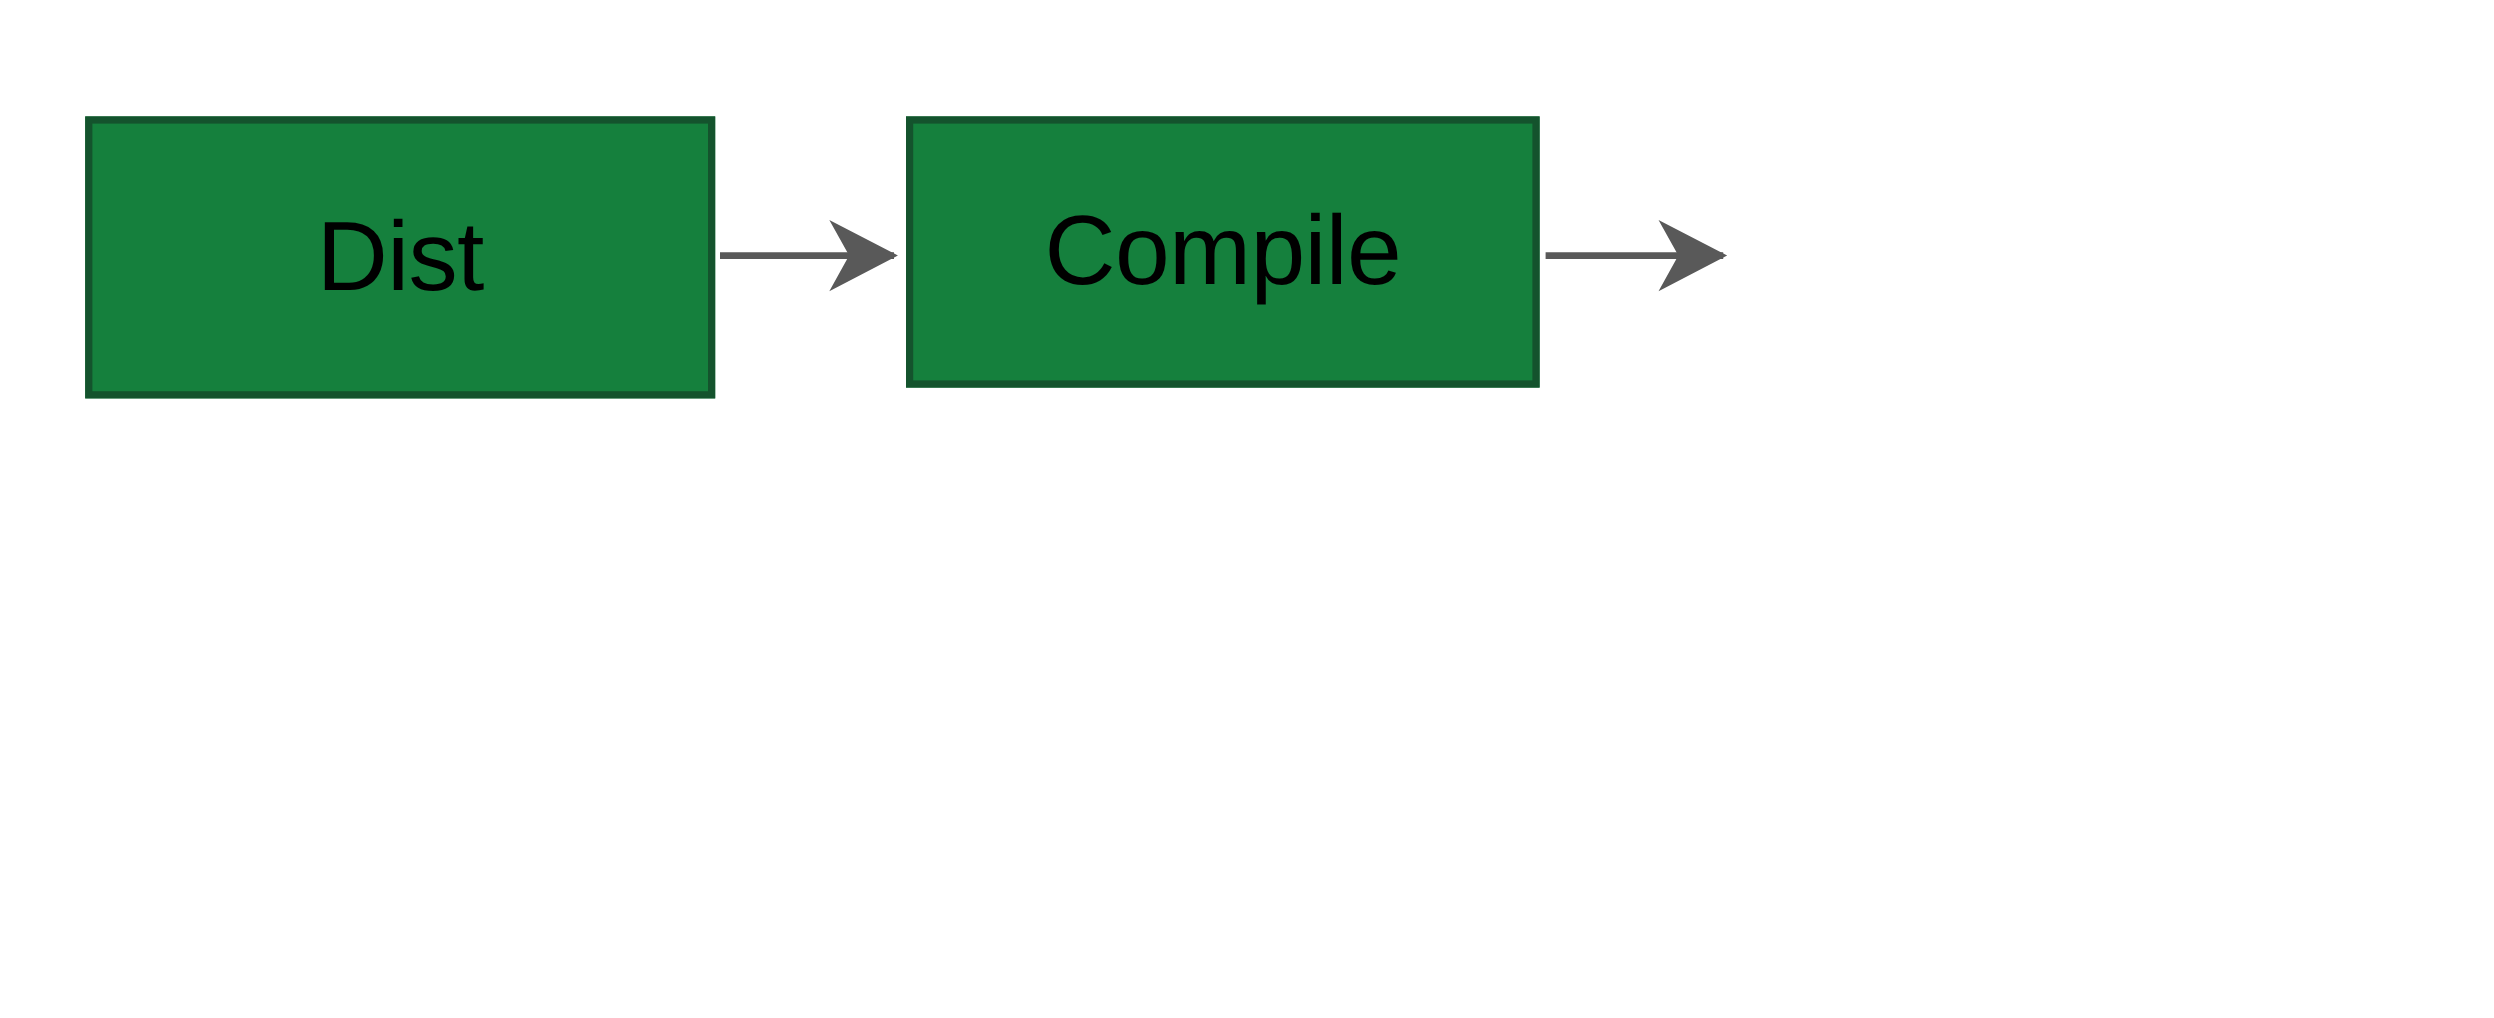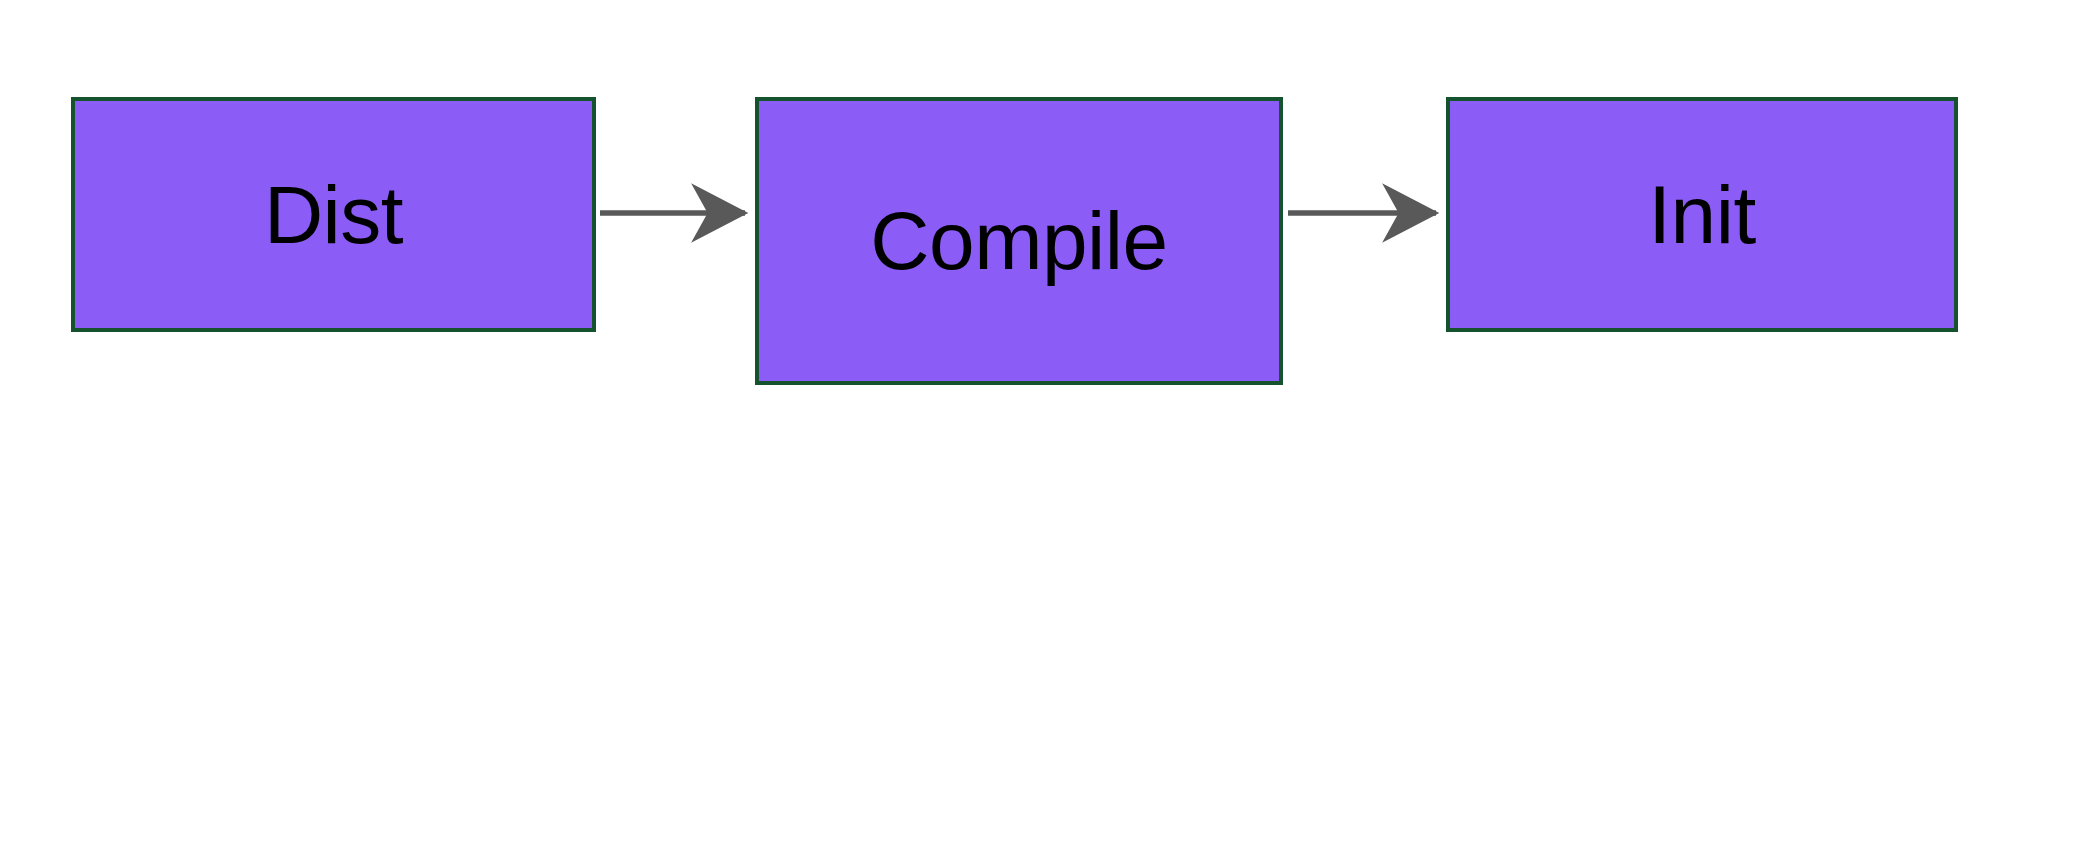--- a/index.html
+++ b/index.html
@@ -14,22 +14,22 @@
   #canvas {
     position: relative;
     width: 2078px;
     height: 848px;
     background: #ffffff;
     overflow: hidden;
   }
   .node {
     position: absolute;
     box-sizing: border-box;
-    background: #8b5cf6;
-    border: 4px solid #14532d;
+    background: #15803d;
+    border: 6px solid #14532d;
     display: flex;
     align-items: center;
     justify-content: center;
     cursor: default;
   }
   .node-label {
     font-family: "Liberation Sans", sans-serif;
     font-size: 82px;
     font-weight: 400;
     line-height: 1;
@@ -73,22 +73,19 @@
     </g>
   </svg>
 
   <div class="edge-hit" style="left:600px; top:193px; width:152px;"></div>
   <div class="edge-hit" style="left:1288px; top:193px; width:155px;"></div>
 
   <div class="node" style="left:71px; top:97px; width:525px; height:235px;">
     <span class="node-label">Dist</span>
   </div>
 
-  <div class="node" style="left:755px; top:97px; width:528px; height:288px;">
+  <div class="node" style="left:755px; top:97px; width:528px; height:226px;">
     <span class="node-label">Compile</span>
   </div>
 
-  <div class="node" style="left:1446px; top:97px; width:512px; height:235px;">
-    <span class="node-label">Init</span>
-  </div>
 
 
 </div>
 
 </body></html>

